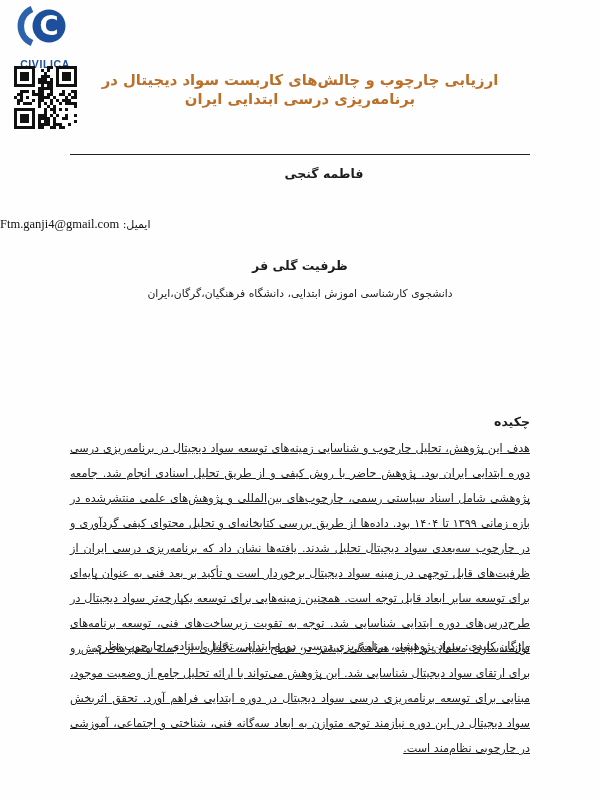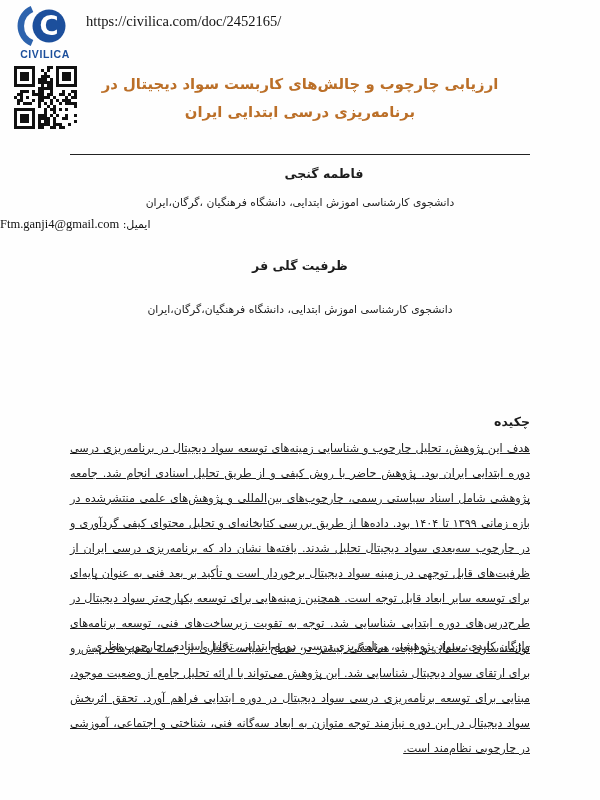--- a/index.html
+++ b/index.html
@@ -10,44 +10,44 @@
     color:#1c1c1c;
     position:relative;
     overflow:hidden;
   }
   .page{position:absolute;inset:0;background:#fefefe;}
 
   
   .logo-wrap{position:absolute;left:12px;top:5px;width:66px;text-align:center;}
   .logo-mark{display:block;margin:0 auto;}
   .logo-text{font-family:"Liberation Sans","DejaVu Sans",sans-serif;font-weight:bold;
-    font-size:10.5px;letter-spacing:0.6px;color:#1c4f9c;margin-top:1px;}
+    font-size:10.5px;letter-spacing:0.6px;color:#1c4f9c;margin-top:11px;}
   .doc-url{position:absolute;left:86px;top:13px;
     font-family:"Liberation Serif","DejaVu Serif",serif;font-size:14.5px;color:#111;}
   .qr{position:absolute;left:14px;top:66px;width:63px;height:63px;}
 
   
   .paper-title{
     position:absolute;left:70px;right:70px;top:70px;
     direction:rtl;text-align:center;
-    font-size:14.8px;font-weight:bold;line-height:28px;
+    font-size:14.8px;font-weight:bold;line-height:19px;
   }
   .rule{position:absolute;left:70px;right:70px;top:154px;border-top:1.6px solid #222;}
 
   
   .author-name{position:absolute;left:0;right:0;text-align:center;direction:rtl;
     font-weight:bold;font-size:12.5px;}
   .author-affil{position:absolute;left:0;right:0;text-align:center;direction:rtl;
     font-size:10.8px;color:#222;}
   .author-email{position:absolute;left:0;right:0;text-align:left;direction:rtl;
     font-size:11px;color:#111;}
   .author-email .addr{font-family:"Liberation Serif","DejaVu Serif",serif;
     direction:ltr;unicode-bidi:embed;font-size:12.5px;}
   .a1-name{top:166px;padding-left:48px;} .a1-affil{top:196px;} .a1-email{top:217px;}
-  .a2-name{top:258px;} .a2-affil{top:287px;margin-top:16px;} .a2-email{top:308px;}
+  .a2-name{top:258px;} .a2-affil{top:287px;} .a2-email{top:308px;}
 
   
   .abstract-heading{position:absolute;right:70px;top:414px;direction:rtl;
     font-weight:bold;font-size:12.5px;}
   .abstract-body{position:absolute;left:70px;right:70px;top:436px;
     direction:rtl;text-align:justify;font-size:11.2px;line-height:25px;color:#1a1a1a;text-decoration:underline;}
   .keywords{position:absolute;left:70px;right:70px;top:637px;direction:rtl;
     font-size:11.2px;line-height:19px;}
   .keywords .kw-label{font-weight:normal;}
 </style>
@@ -58,21 +58,20 @@
 
   <div class="logo-wrap">
     <svg class="logo-mark" width="60" height="42" viewBox="0 0 60 42" aria-hidden="true">
       <path d="M 17 4 A 18.5 18.5 0 0 0 17 38" stroke="#2d63ad" stroke-width="6.5" fill="none"></path>
       <circle cx="34" cy="21" r="16.5" fill="#1c4f9c"></circle>
       <text x="34" y="30" text-anchor="middle" font-family="DejaVu Sans, sans-serif" font-size="26" font-weight="bold" fill="#ffffff">C</text>
     </svg>
     <div class="logo-text" style="color: rgb(28, 79, 156);">CIVILICA</div>
   </div>
 
-  <div class="doc-url">https://civilica.com/doc/2452165/</div>
 
   <svg class="qr" viewBox="0 0 21 21" shape-rendering="crispEdges">
       <rect x="11" y="0" width="1" height="1" fill="#111111"></rect>
       <rect x="12" y="0" width="1" height="1" fill="#111111"></rect>
       <rect x="9" y="1" width="1" height="1" fill="#111111"></rect>
       <rect x="11" y="1" width="1" height="1" fill="#111111"></rect>
       <rect x="10" y="2" width="1" height="1" fill="#111111"></rect>
       <rect x="9" y="3" width="1" height="1" fill="#111111"></rect>
       <rect x="10" y="3" width="1" height="1" fill="#111111"></rect>
       <rect x="11" y="3" width="1" height="1" fill="#111111"></rect>
@@ -201,21 +200,20 @@
       <rect x="0" y="14" width="7" height="7" fill="#111111"></rect>
       <rect x="1" y="15" width="5" height="5" fill="#fff"></rect>
       <rect x="2" y="16" width="3" height="3" fill="#111111"></rect>
     </svg>
 
   <div class="paper-title" style="color: rgb(187, 111, 40);">ارزیابی چارچوب و چالش‌های کاربست سواد دیجیتال در برنامه‌ریزی درسی ابتدایی ایران</div>
 
   <div class="rule"></div>
 
   <div class="author-name a1-name">فاطمه گنجی</div>
-  <div class="author-affil a1-affil">دانشجوی کارشناسی اموزش ابتدایی، دانشگاه فرهنگیان ،گرگان،ایران</div>
   <div class="author-email a1-email">
     <span>ایمیل:</span>
     <span class="addr">Ftm.ganji4@gmail.com</span>
   </div>
 
   <div class="author-name a2-name">ظرفیت گلی فر</div>
   <div class="author-affil a2-affil">دانشجوی کارشناسی اموزش ابتدایی، دانشگاه فرهنگیان،گرگان،ایران</div>
 
   <div class="abstract-heading">چکیده</div>
   <div class="abstract-body">هدف این پژوهش، تحلیل چارچوب و شناسایی زمینه‌های توسعه سواد دیجیتال در برنامه‌ریزی درسی دوره ابتدایی ایران بود. پژوهش حاضر با روش کیفی و از طریق تحلیل اسنادی انجام شد. جامعه پژوهشی شامل اسناد سیاستی رسمی، چارچوب‌های بین‌المللی و پژوهش‌های علمی منتشرشده در بازه زمانی ۱۳۹۹ تا ۱۴۰۴ بود. داده‌ها از طریق بررسی کتابخانه‌ای و تحلیل محتوای کیفی گردآوری و در چارچوب سه‌بعدی سواد دیجیتال تحلیل شدند. یافته‌ها نشان داد که برنامه‌ریزی درسی ایران از ظرفیت‌های قابل توجهی در زمینه سواد دیجیتال برخوردار است و تأکید بر بعد فنی به عنوان پایه‌ای برای توسعه سایر ابعاد قابل توجه است. همچنین زمینه‌هایی برای توسعه یکپارچه‌تر سواد دیجیتال در طرح‌درس‌های دوره ابتدایی شناسایی شد. توجه به تقویت زیرساخت‌های فنی، توسعه برنامه‌های توانمندسازی معلمان و ایجاد هماهنگی بیشتر در سطح سیاست‌گذاری از جمله مسیرهای پیش‌رو برای ارتقای سواد دیجیتال شناسایی شد. این پژوهش می‌تواند با ارائه تحلیل جامع از وضعیت موجود، مبنایی برای توسعه برنامه‌ریزی درسی سواد دیجیتال در دوره ابتدایی فراهم آورد. تحقق اثربخش سواد دیجیتال در این دوره نیازمند توجه متوازن به ابعاد سه‌گانه فنی، شناختی و اجتماعی، آموزشی در چارچوبی نظام‌مند است.</div>

